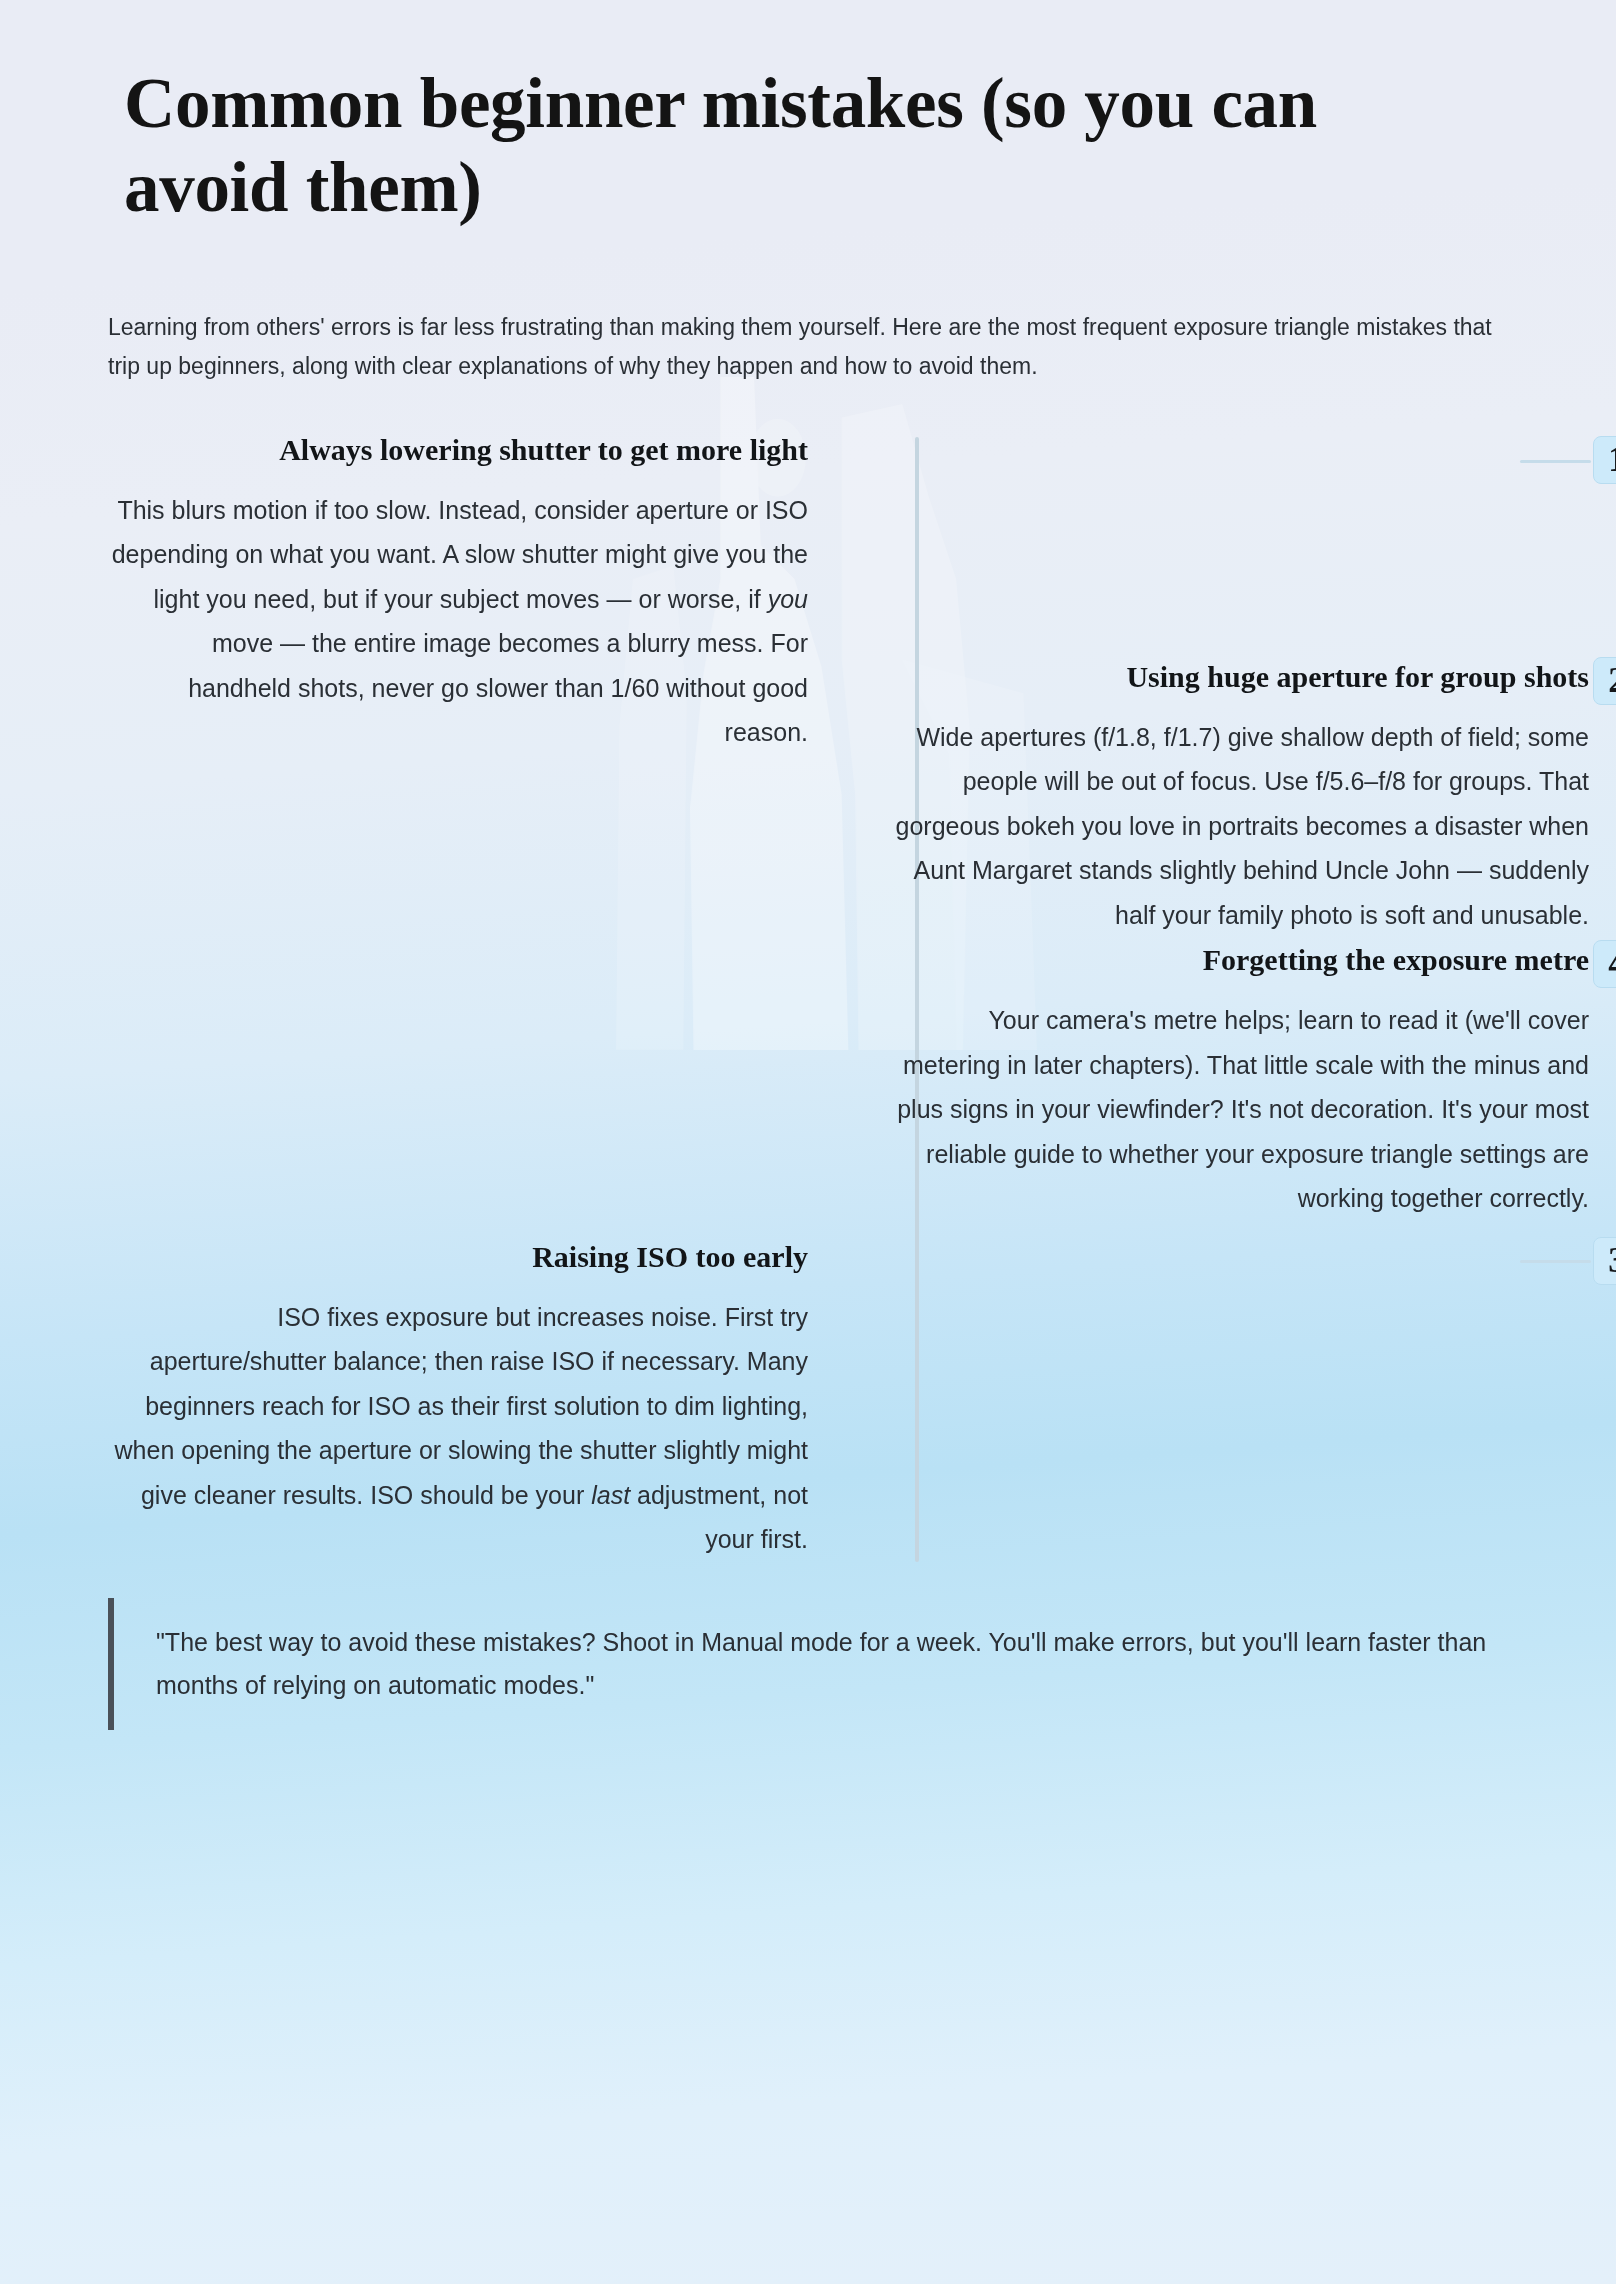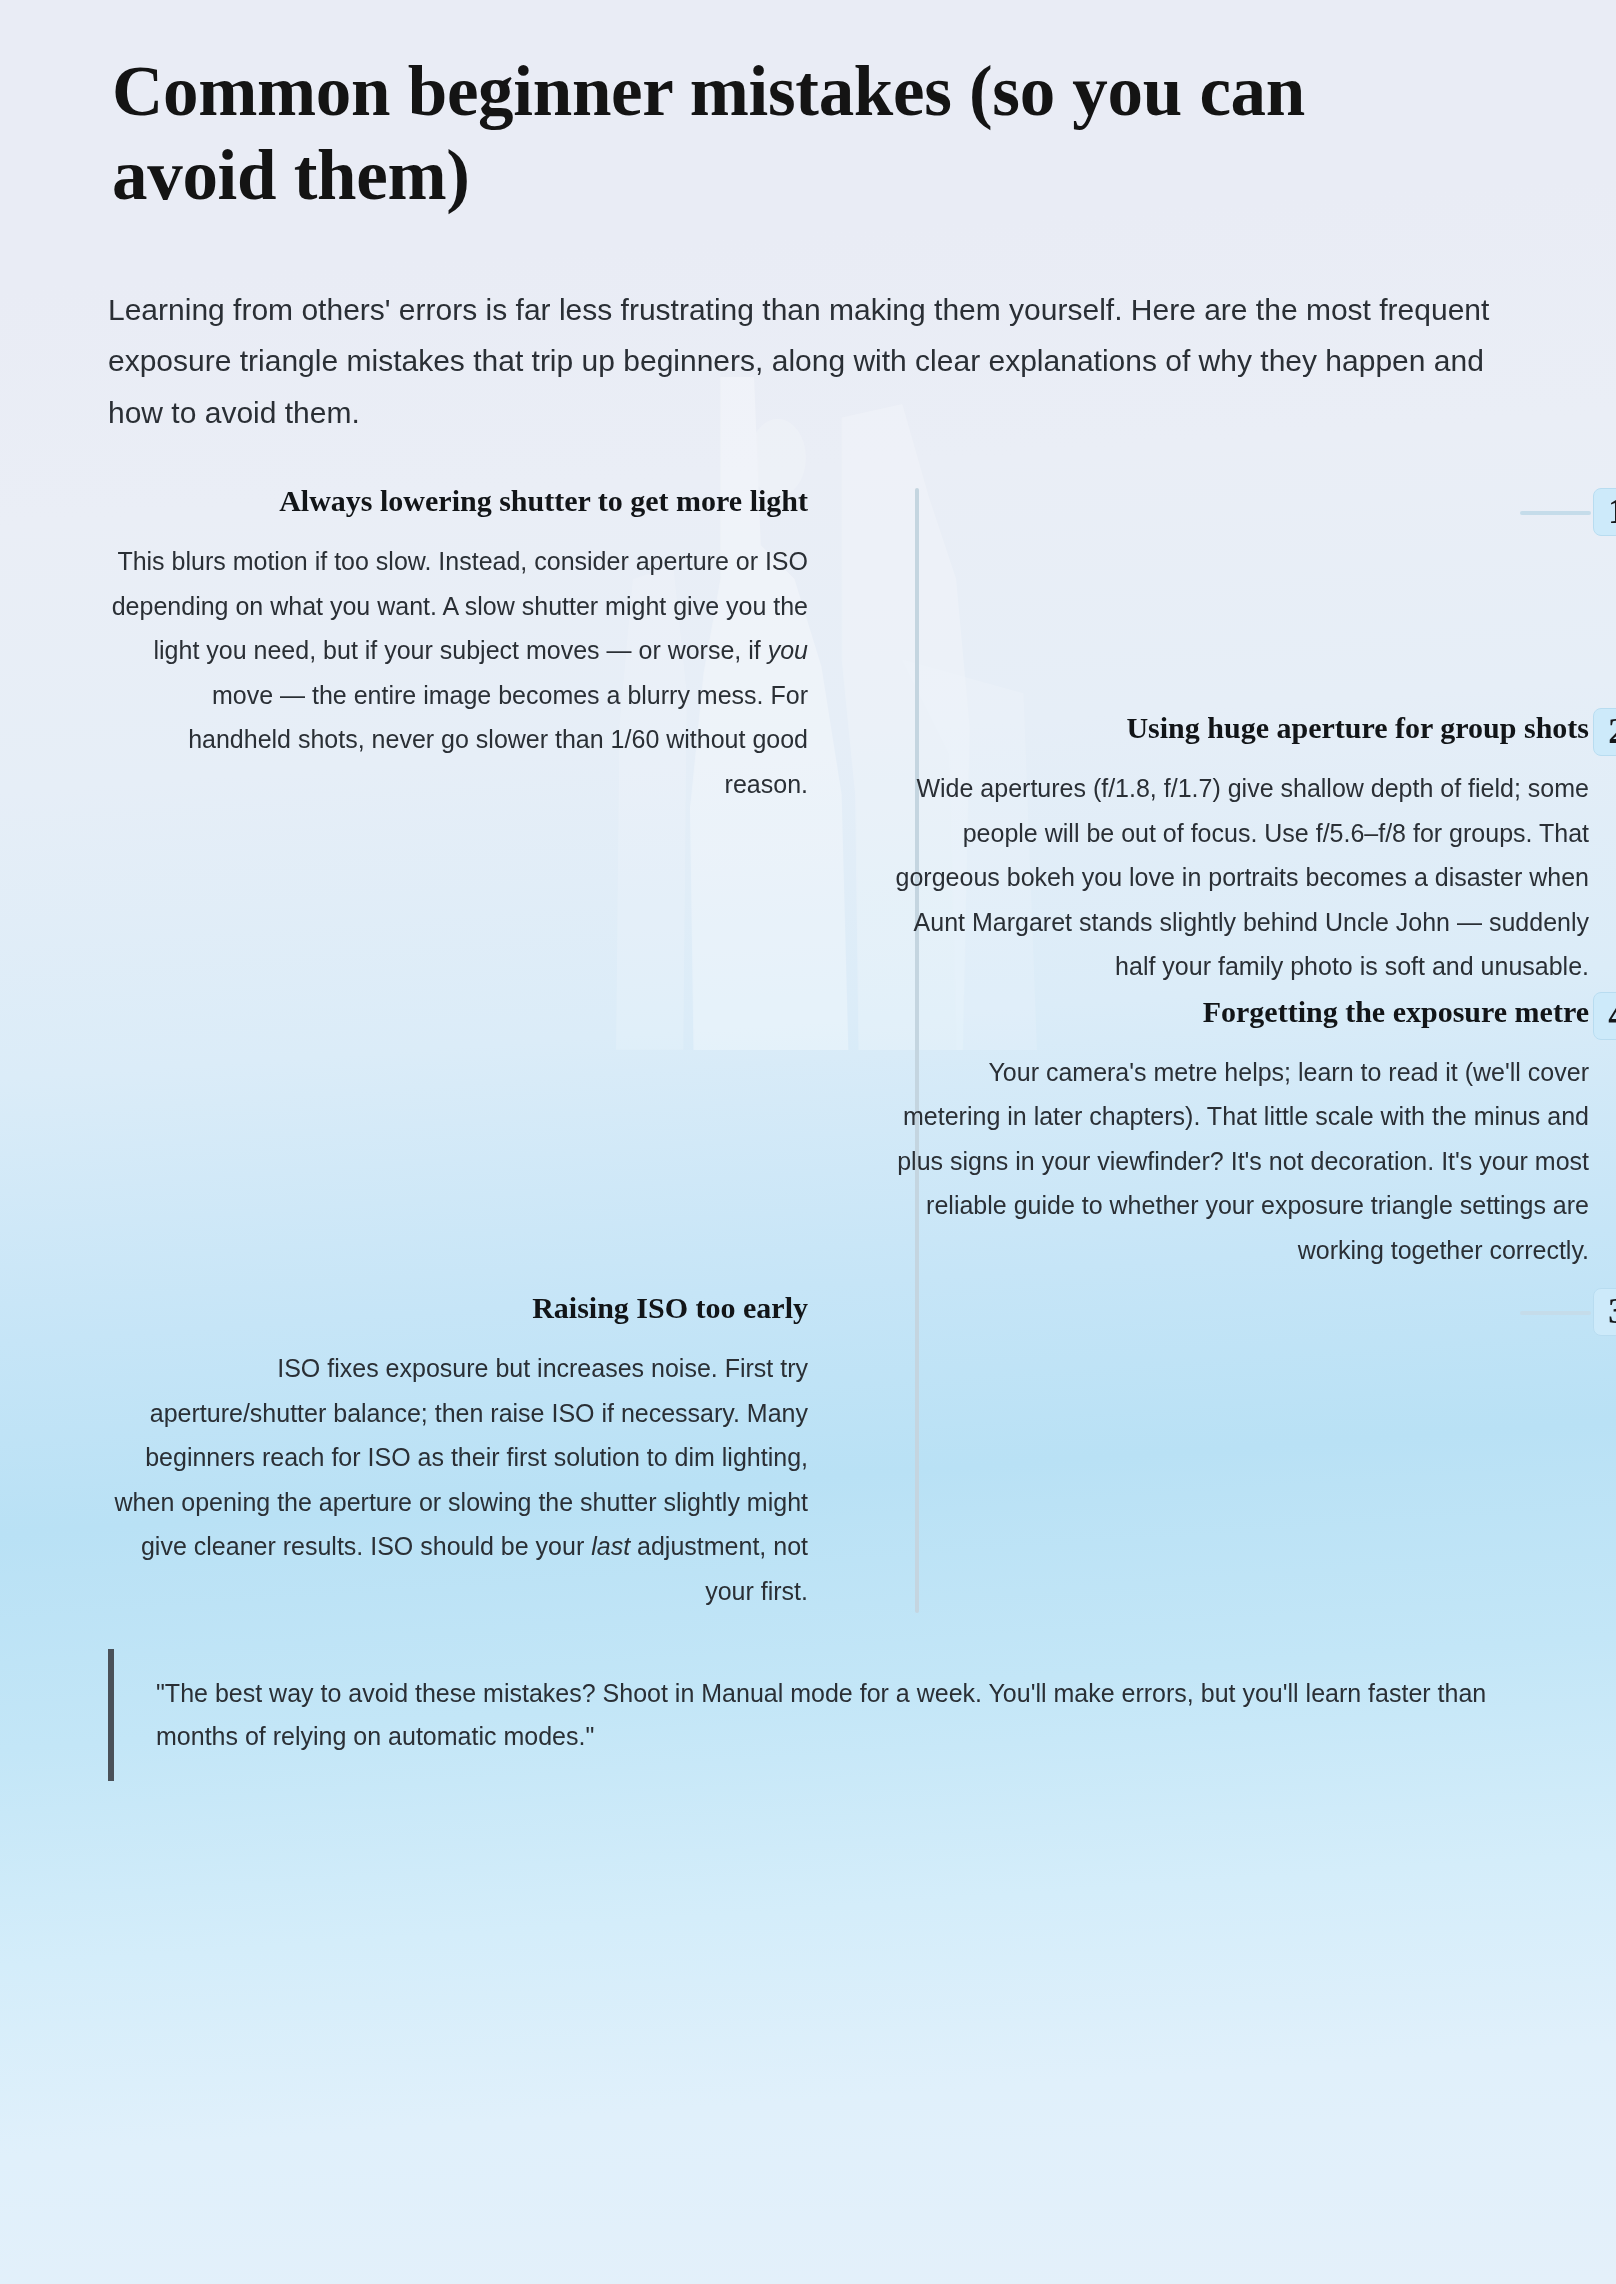--- a/index.html
+++ b/index.html
@@ -42,30 +42,30 @@
   }
 
   
   .title {
     font-family: "Liberation Serif", serif;
     font-weight: bold;
     font-size: 71px;
     line-height: 1.18;
     color: #141414;
     letter-spacing: -0.3px;
-    margin: 4px;
+    margin: 16px;
     padding-top: 46px;
     max-width: 1333px;
   }
 
   
   .intro {
     margin: 0;
     padding-top: 62px;
-    font-size: 30px;
+    font-size: 23px;
     line-height: 1.72;
     color: #2a2f35;
     max-width: 1414px;
   }
 
   
   .timeline {
     position: relative;
     margin-top: 31px;
   }

